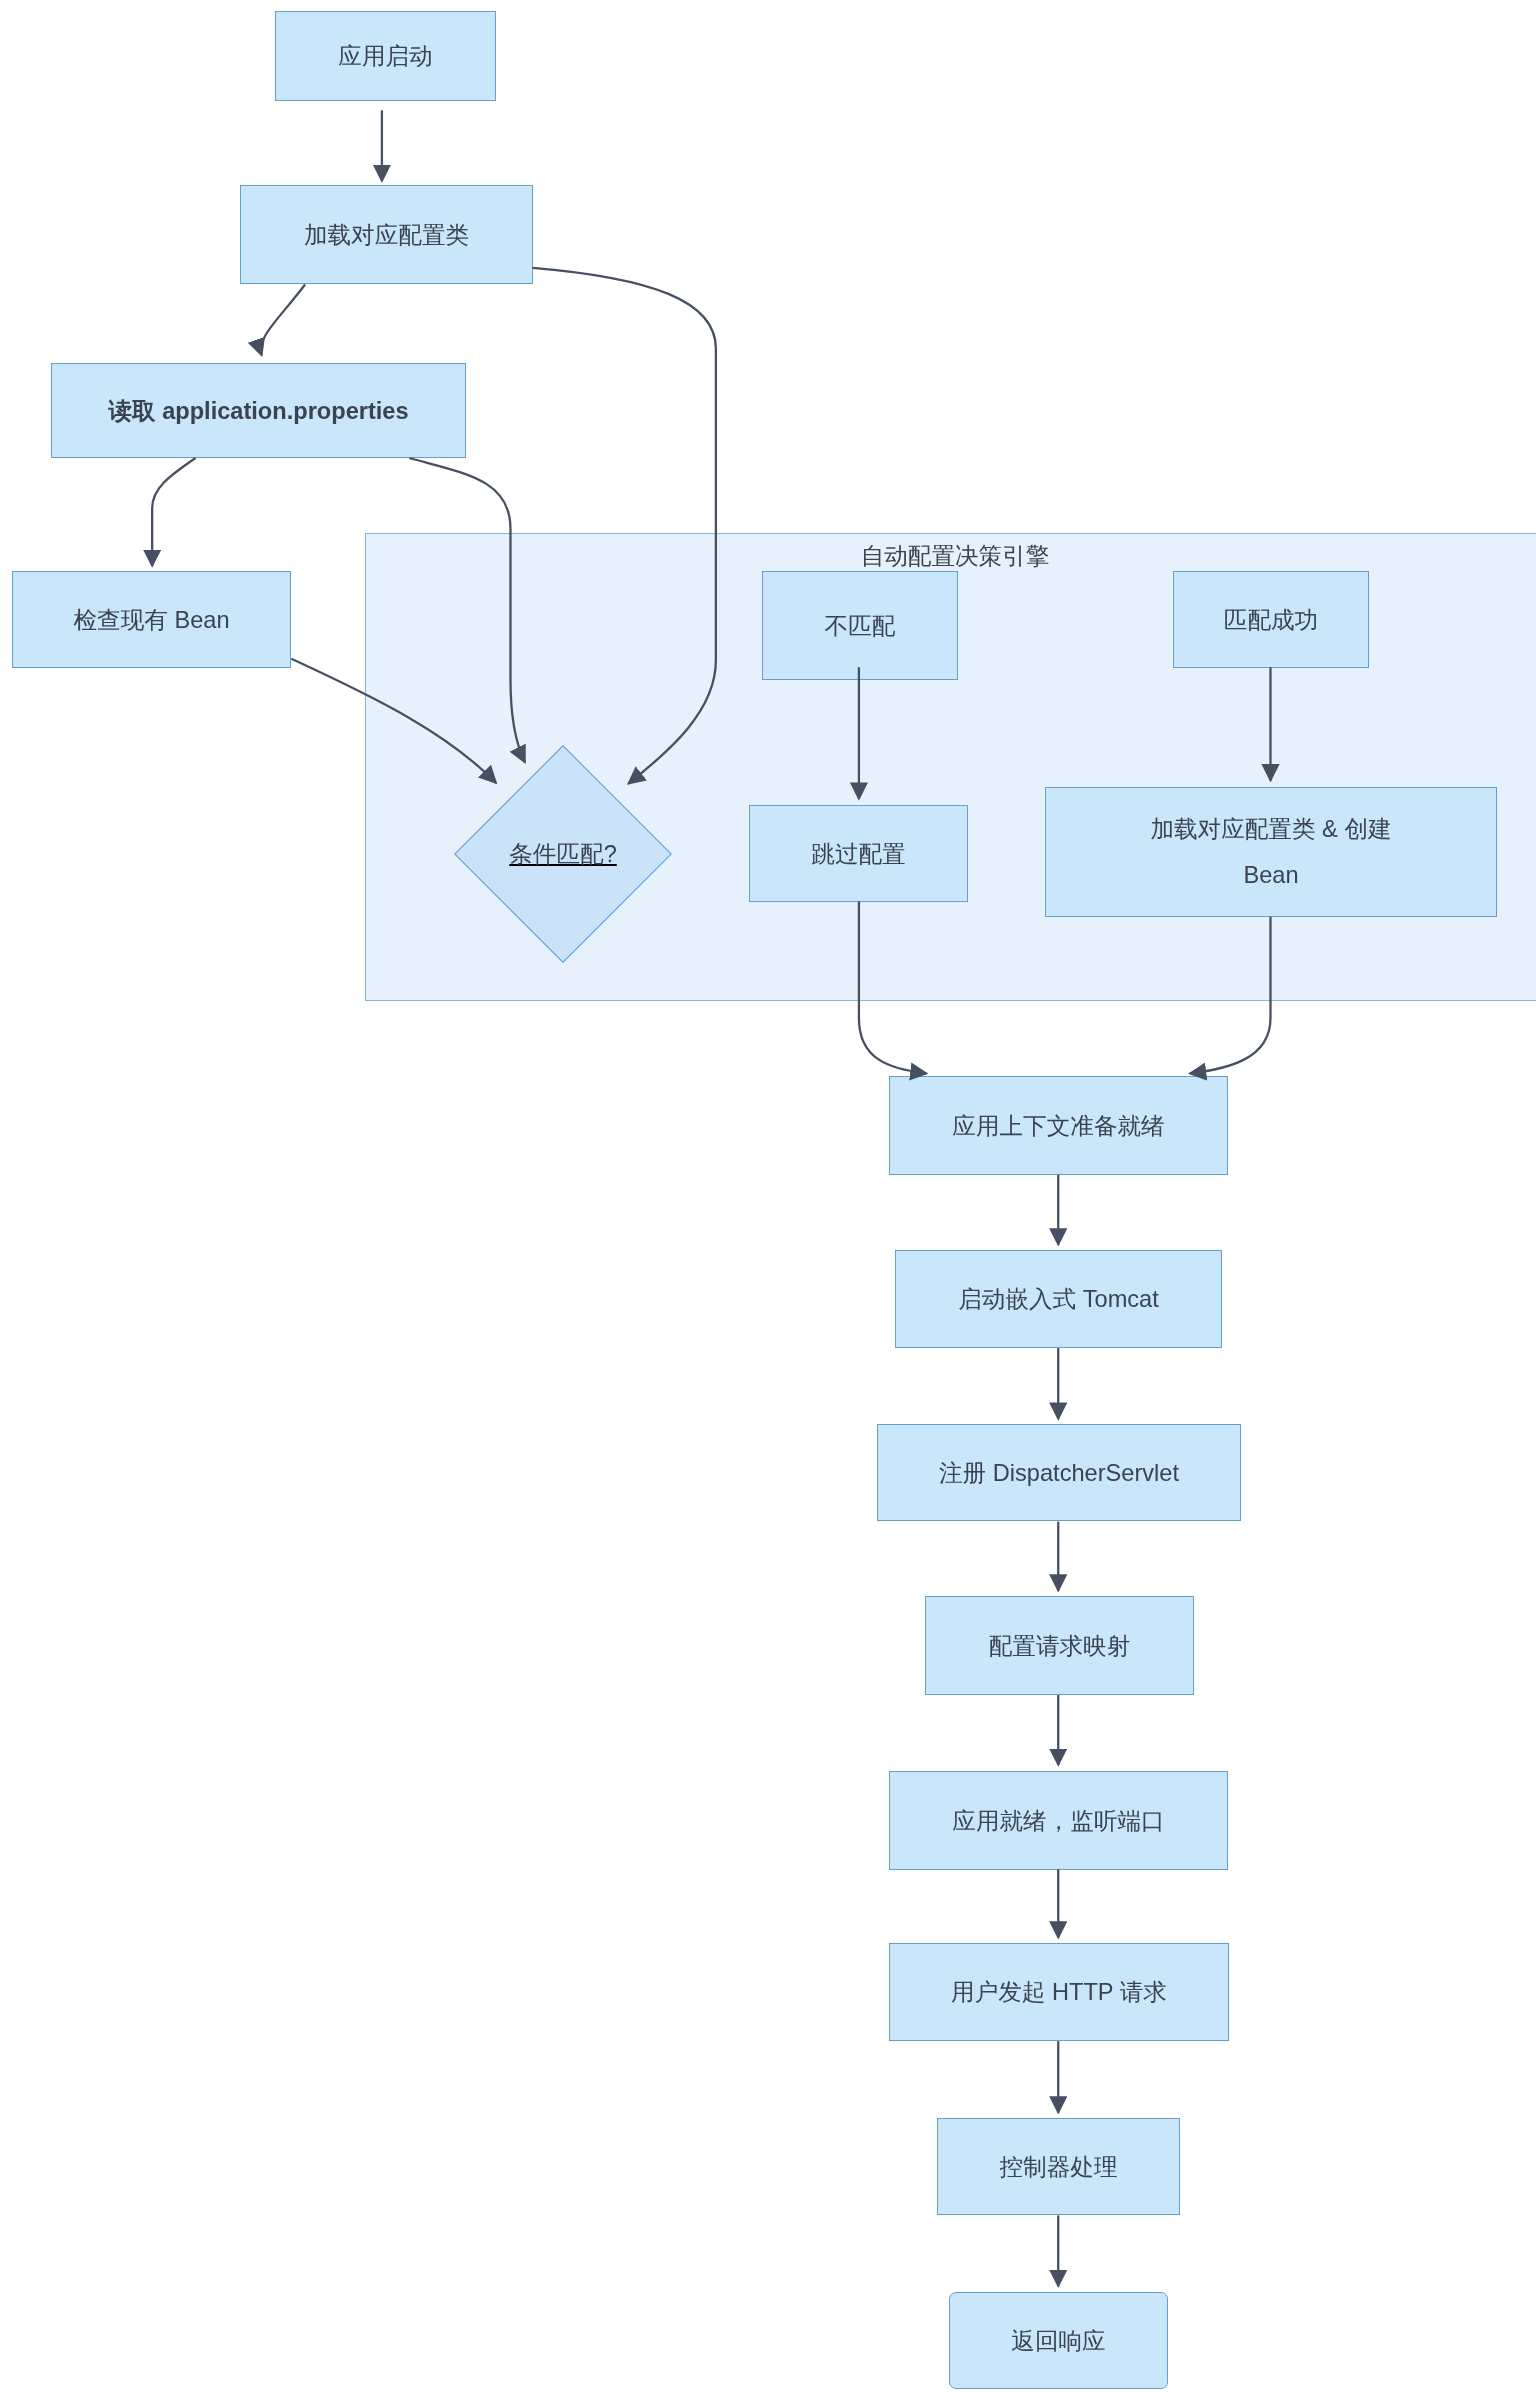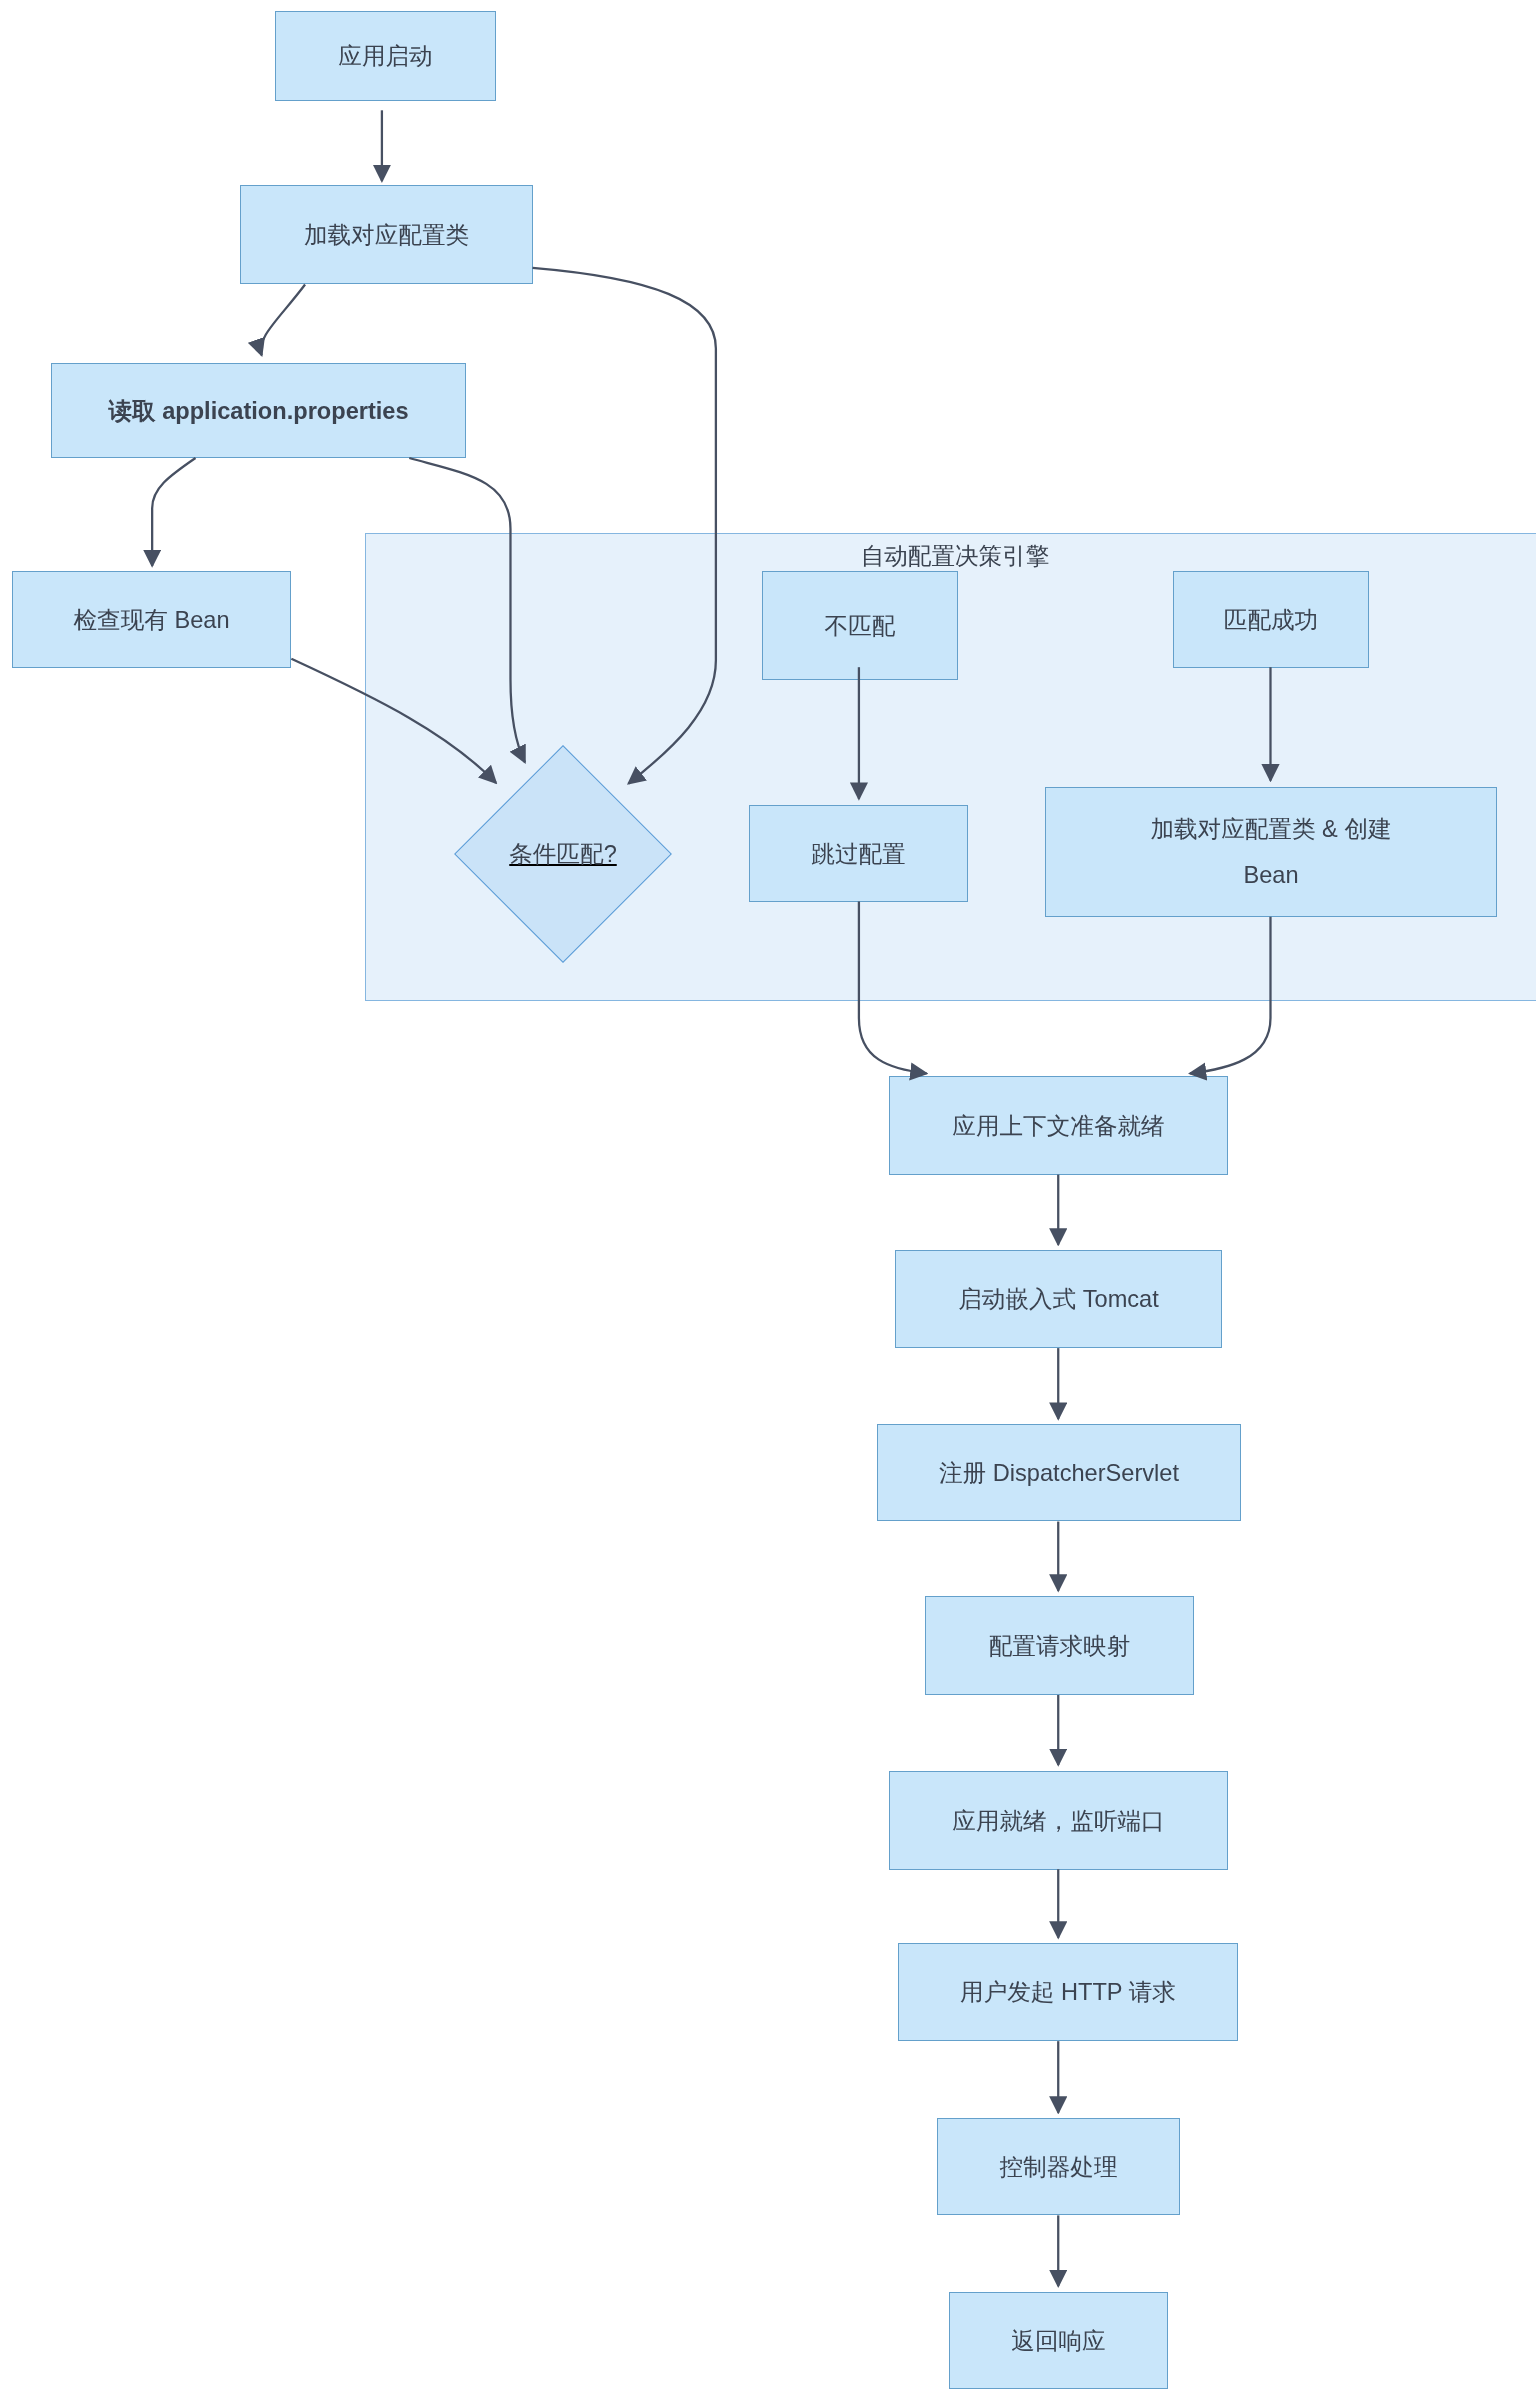--- a/index.html
+++ b/index.html
@@ -85,23 +85,23 @@
   .n-diamond    { left: 454px;  top: 743px;  width: 218px; height: 221px; }
   .n-nomatch    { left: 762px; top: 571px;  width: 196px; height: 109px; }
   .n-match      { left: 1173px; top: 571px;  width: 196px; height: 97px; }
   .n-skip       { left: 749px;  top: 805px; width: 219px; height: 97px; }
   .n-load       { left: 1045px; top: 787px; width: 452px; height: 130px; }
   .n-ctx        { left: 889px; top: 1076px; width: 339px; height: 99px; }
   .n-tomcat     { left: 895px; top: 1250px; width: 327px; height: 98px; }
   .n-dispatcher { left: 877px; top: 1424px; width: 364px; height: 97px; }
   .n-mapping    { left: 925px; top: 1596px; width: 269px; height: 99px; }
   .n-ready      { left: 889px; top: 1771px; width: 339px; height: 99px; }
-  .n-http       { left: 889px; top: 1943px; width: 340px; height: 98px; margin-left: 9px; }
+  .n-http       { left: 889px; top: 1943px; width: 340px; height: 98px; }
   .n-controller { left: 937px; top: 2118px; width: 243px; height: 97px; }
-  .n-response   { left: 949px; top: 2292px; width: 219px; height: 97px; }
+  .n-response   { left: 949px; top: 2292px; width: 219px; height: 97px; border-radius: 7px; }
   .edge {
     fill: none;
     stroke: #475062;
     stroke-width: 3;
   }
 </style>
 </head>
 <body>
 
 <div class="canvas">

